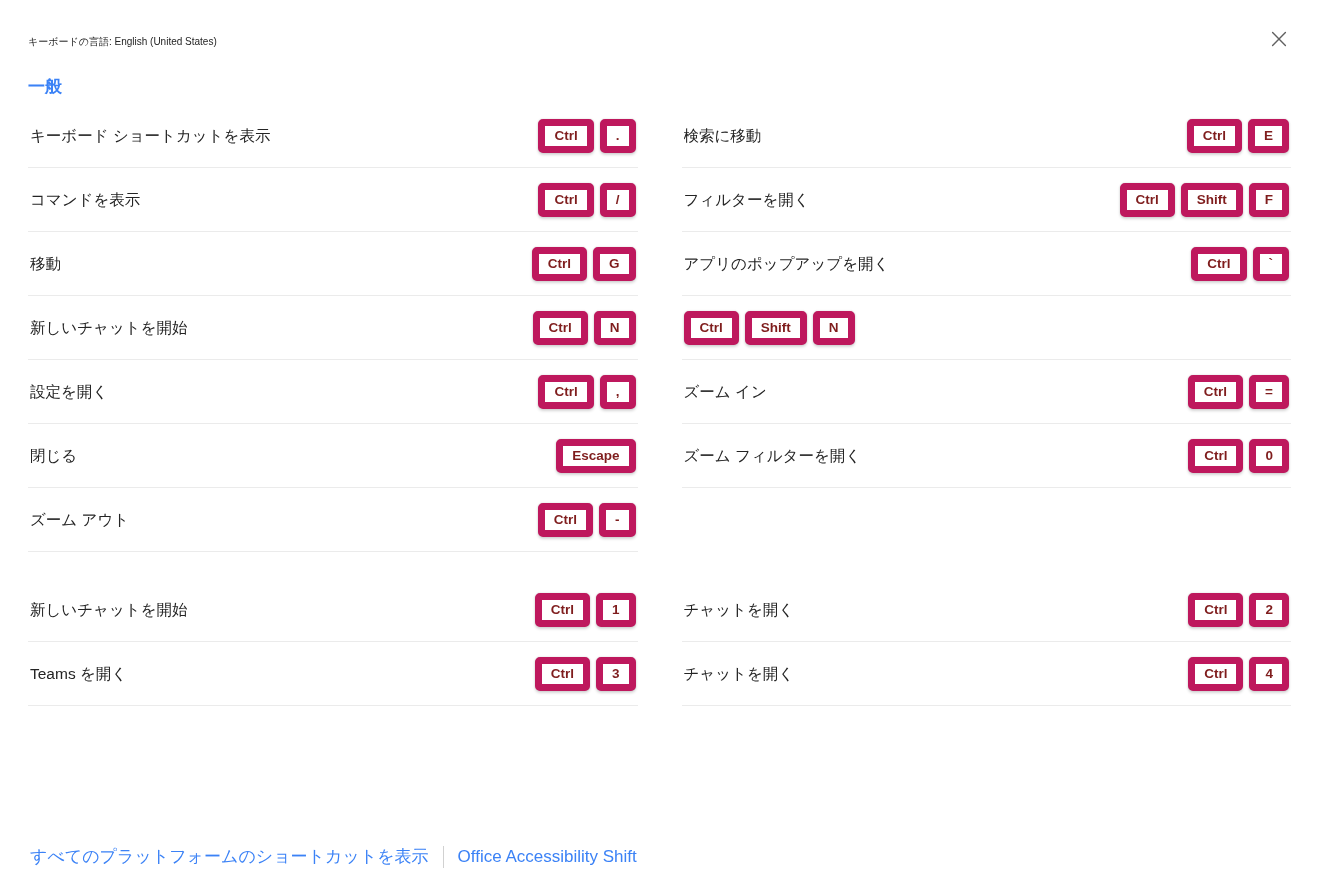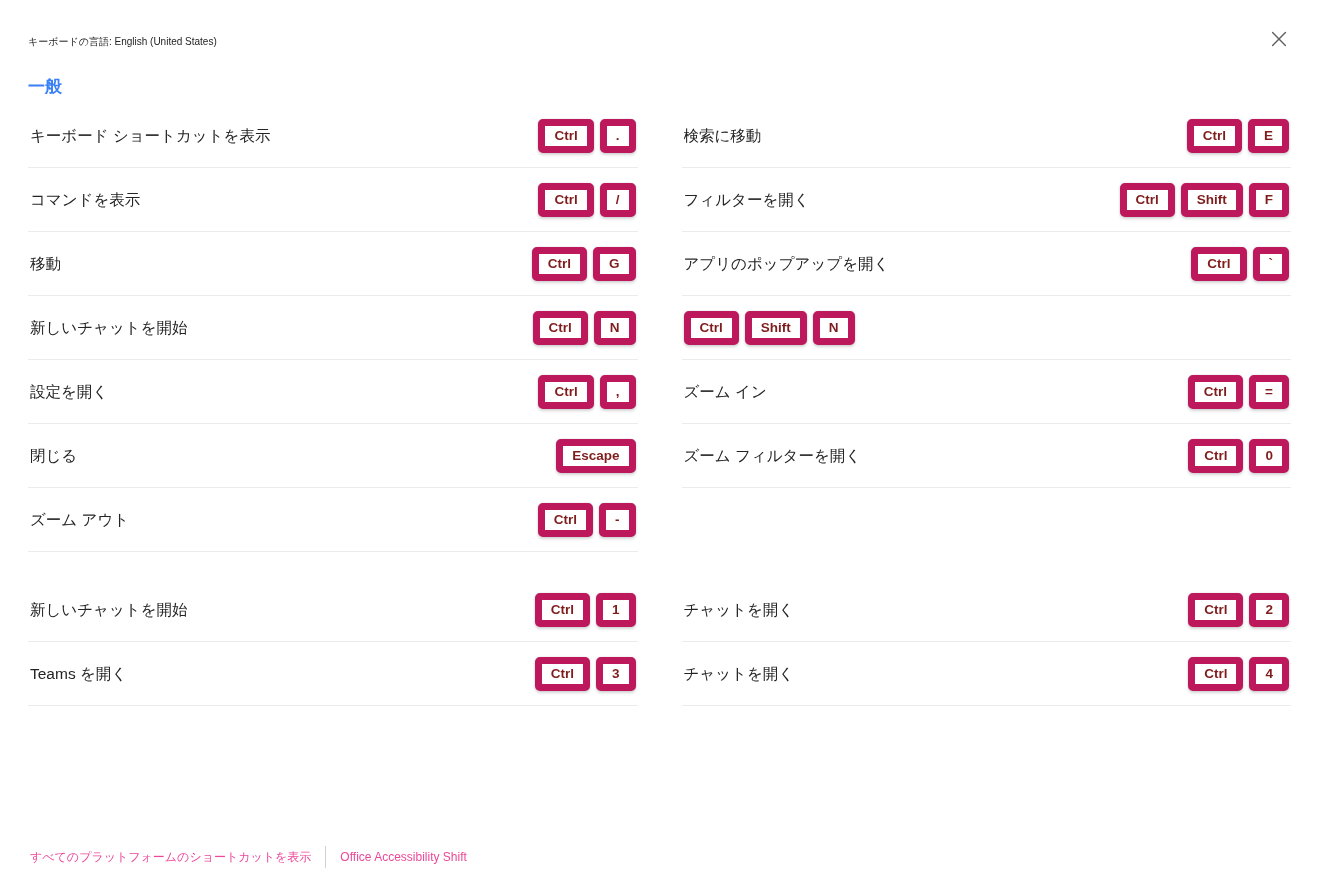--- a/index.html
+++ b/index.html
@@ -118,23 +118,23 @@
   
   .footer {
     margin-top: auto;
     flex: 0 0 auto;
     display: flex;
     align-items: center;
     gap: 14px;
     padding: 14px 2px 20px 2px;
   }
   .footer-link {
-    font-size: 12px;
+    font-size: 17px;
     line-height: 22px;
-    color: #ec4899;
+    color: #3b82f6;
     text-decoration: none;
     cursor: pointer;
     white-space: nowrap;
   }
   .footer-sep {
     width: 1px;
     height: 22px;
     background: #d1d1d1;
   }
 </style>

